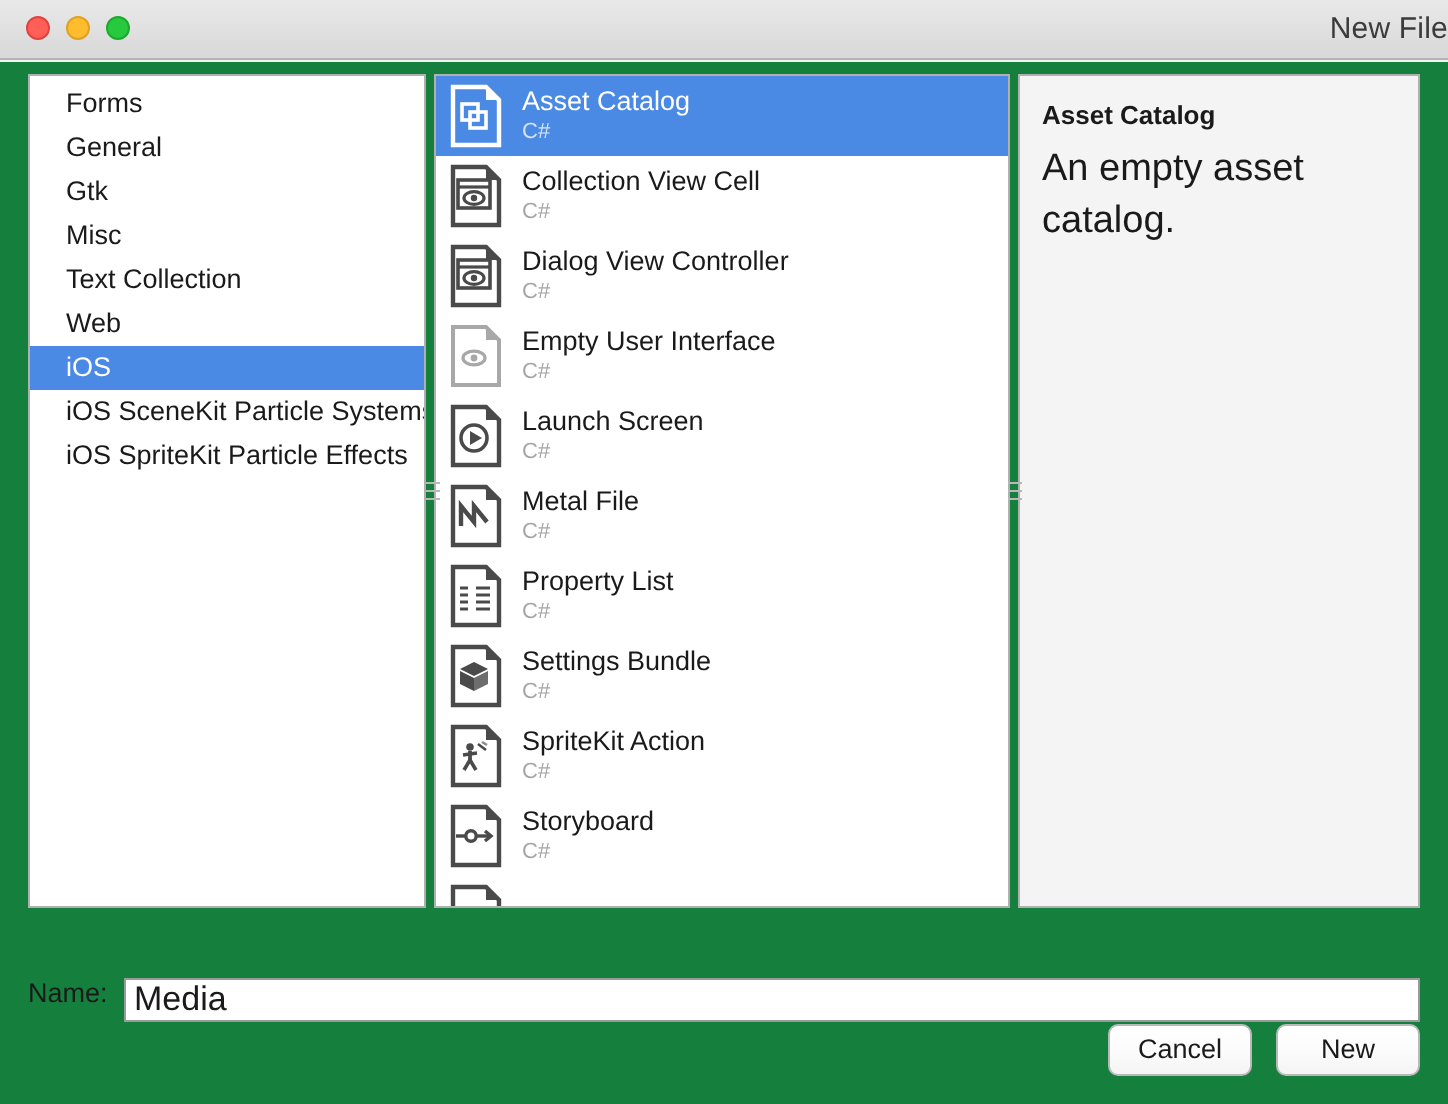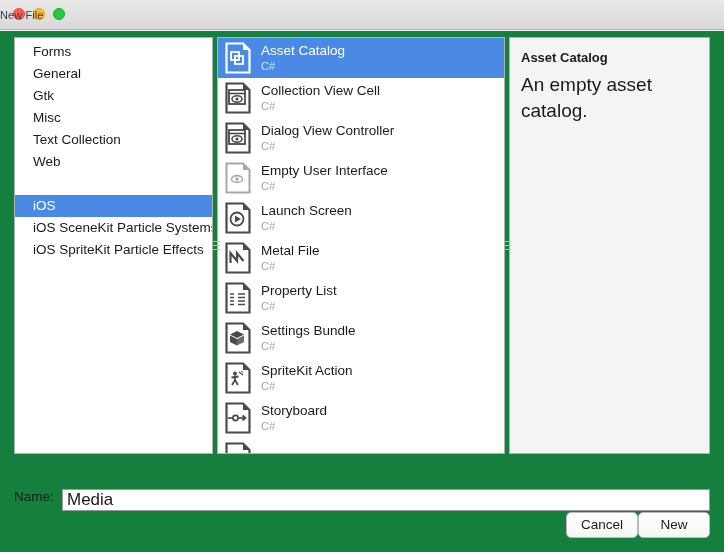--- a/index.html
+++ b/index.html
@@ -49,22 +49,22 @@
   .light.close   { background: #ff5f56; border: 1px solid #e0443e; }
   .light.min     { background: #ffbd2e; border: 1px solid #dea123; }
   .light.max     { background: #27c93f; border: 1px solid #1aab29; }
 
   .window-title {
     position: absolute;
     left: 0; top: 0;
     width: 724px;
     height: 16px;
     line-height: 30px;
-    text-align: left;
-    font-size: 11px;
+    text-align: right;
+    font-size: 15px;
     color: #3b3b3b;
     letter-spacing: 0.1px;
   }
 
   
   .content {
     position: absolute;
     left: 0; top: 31px;
     width: 724px;
     height: 521px;
@@ -137,21 +137,20 @@
     line-height: 22px;
     padding-left: 18px;
     font-size: 13.5px;
     color: #1a1a1a;
     white-space: nowrap;
     box-sizing: border-box;
   }
   .cat-item.selected {
     background: #4a8ae4;
     color: #ffffff;
-    margin-top: 22px;
   }
 
   
   .tpl-list {
     position: absolute;
     left: 0; top: 0;
     width: 286px;
   }
   .tpl-item {
     position: relative;
@@ -234,20 +233,21 @@
     padding: 0 4px;
     outline: none;
     border-radius: 0;
   }
 
   
   .btn-row {
     position: absolute;
     right: 14px; top: 481px;
     display: flex;
+    gap: 12px;
     justify-content: flex-end;
   }
   .btn {
     min-width: 72px;
     height: 26px;
     line-height: 24px;
     text-align: center;
     font-family: "Liberation Sans", sans-serif;
     font-size: 13.5px;
     color: #1a1a1a;

